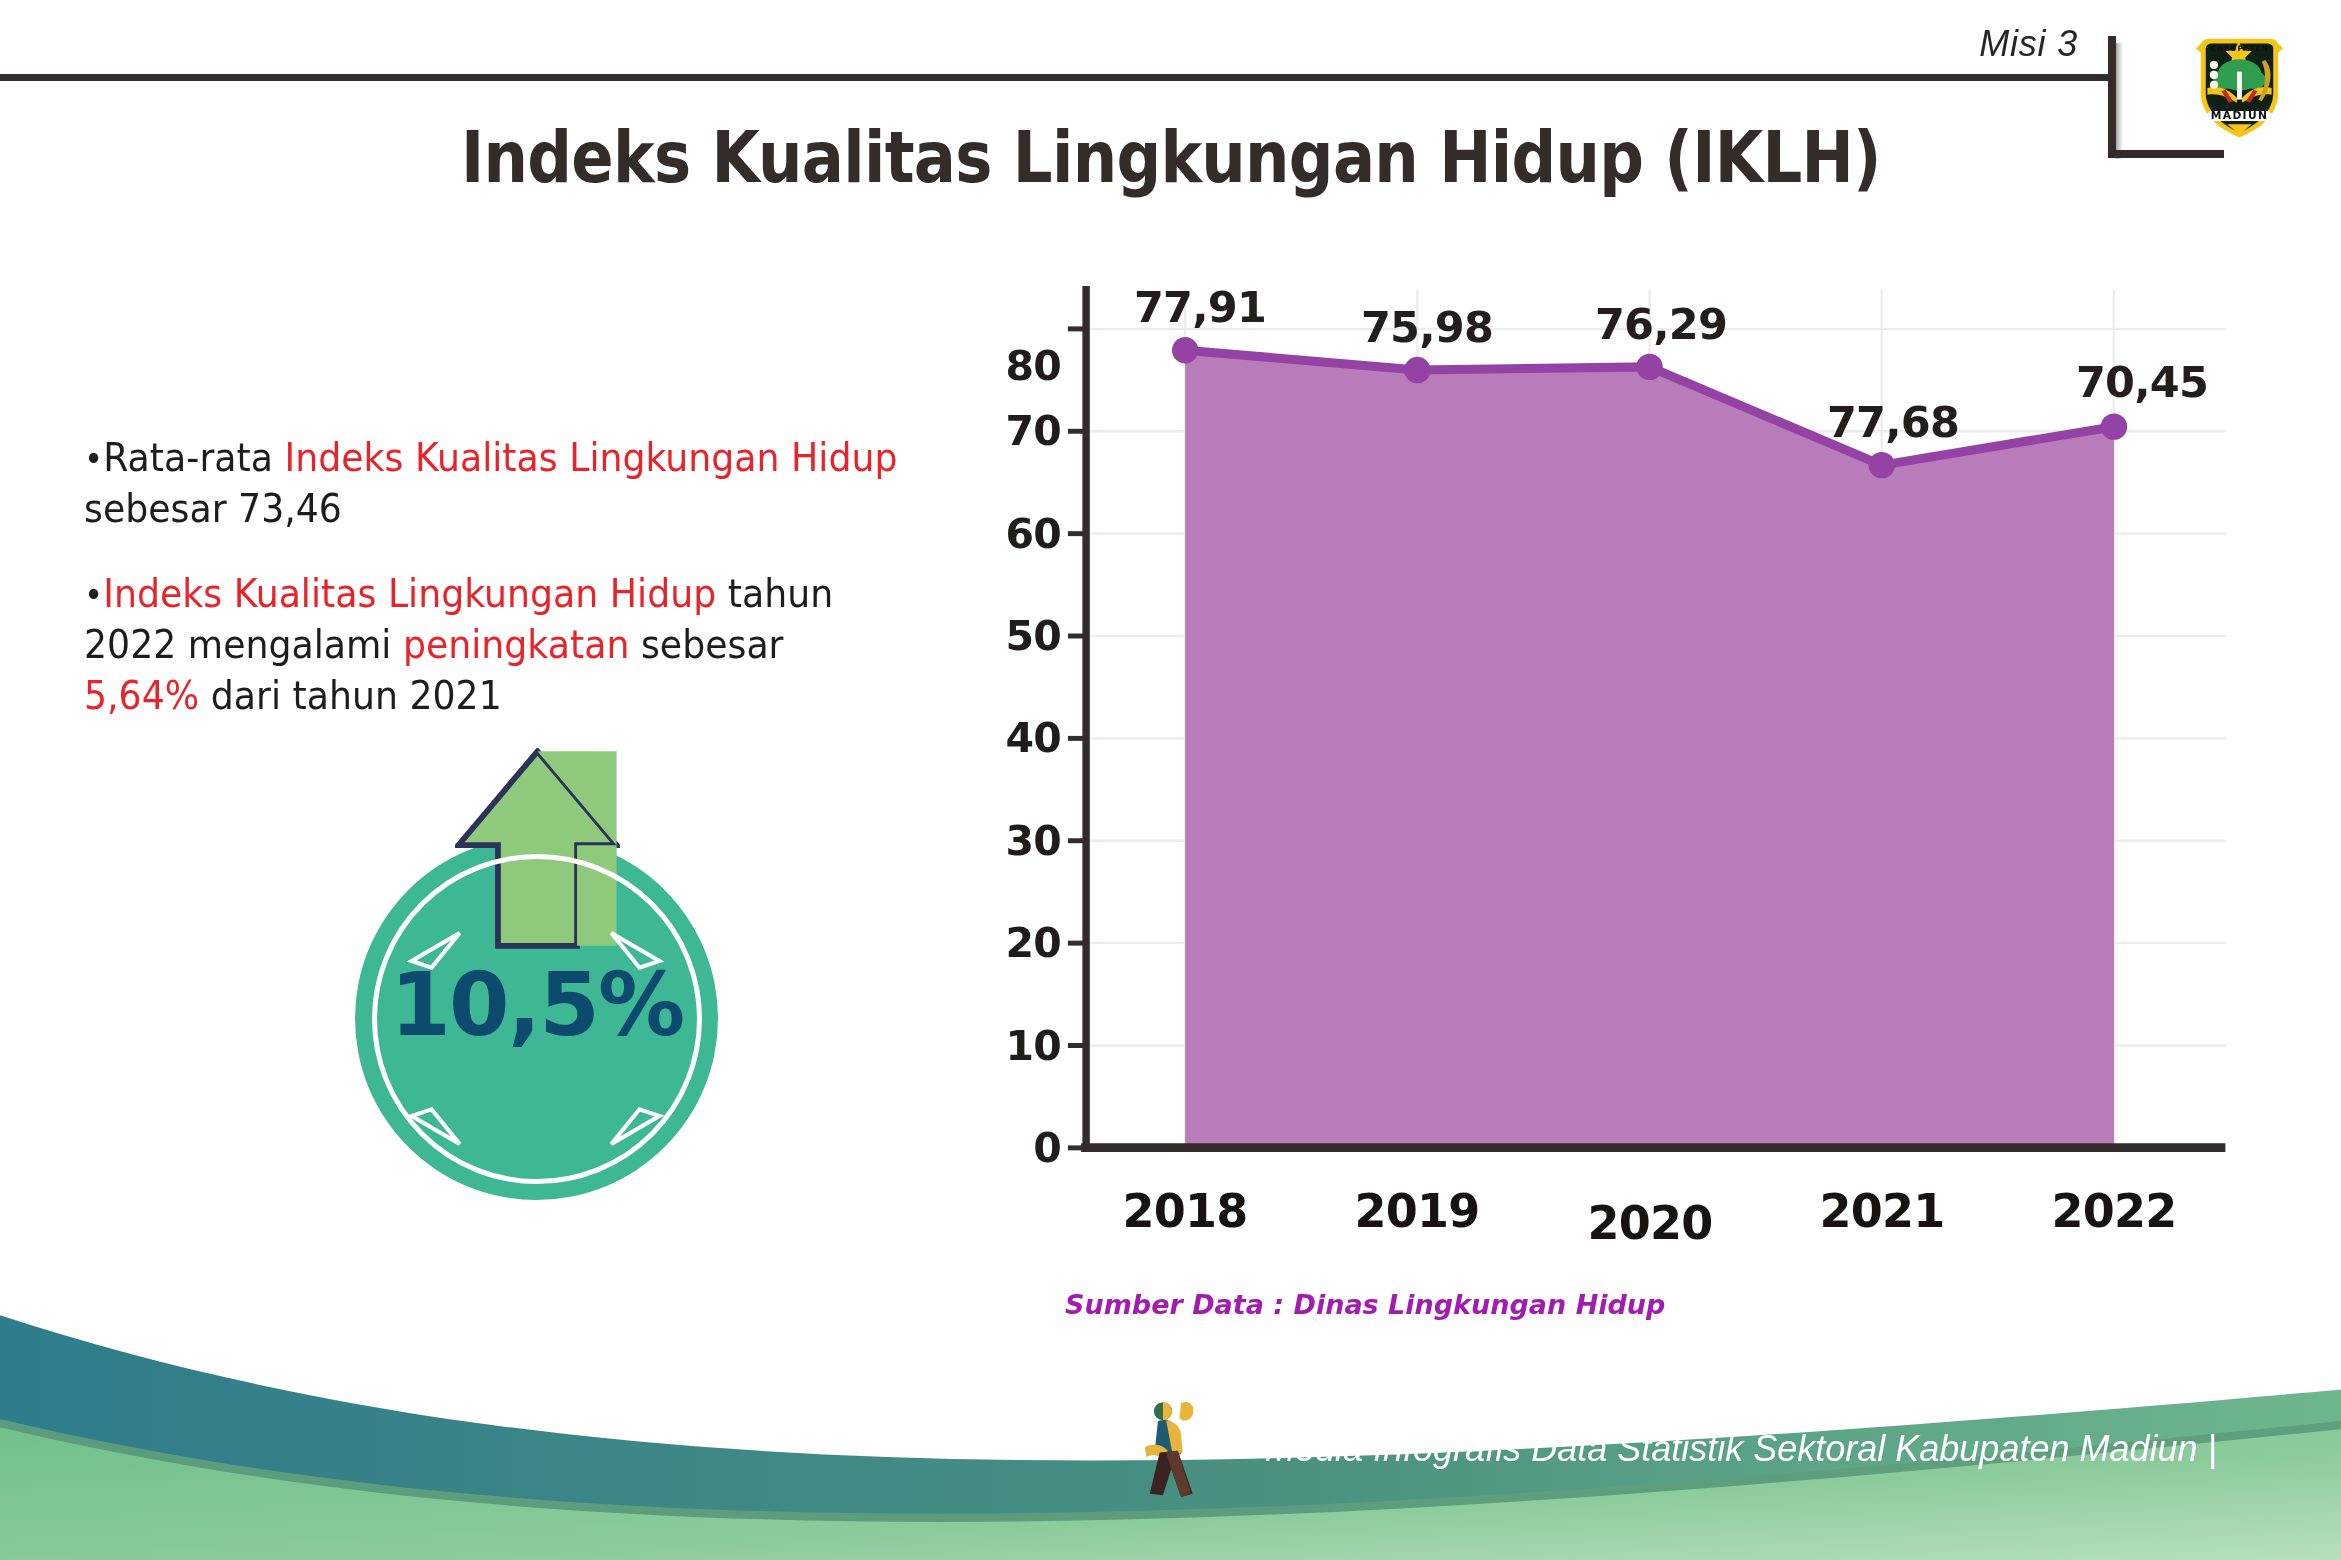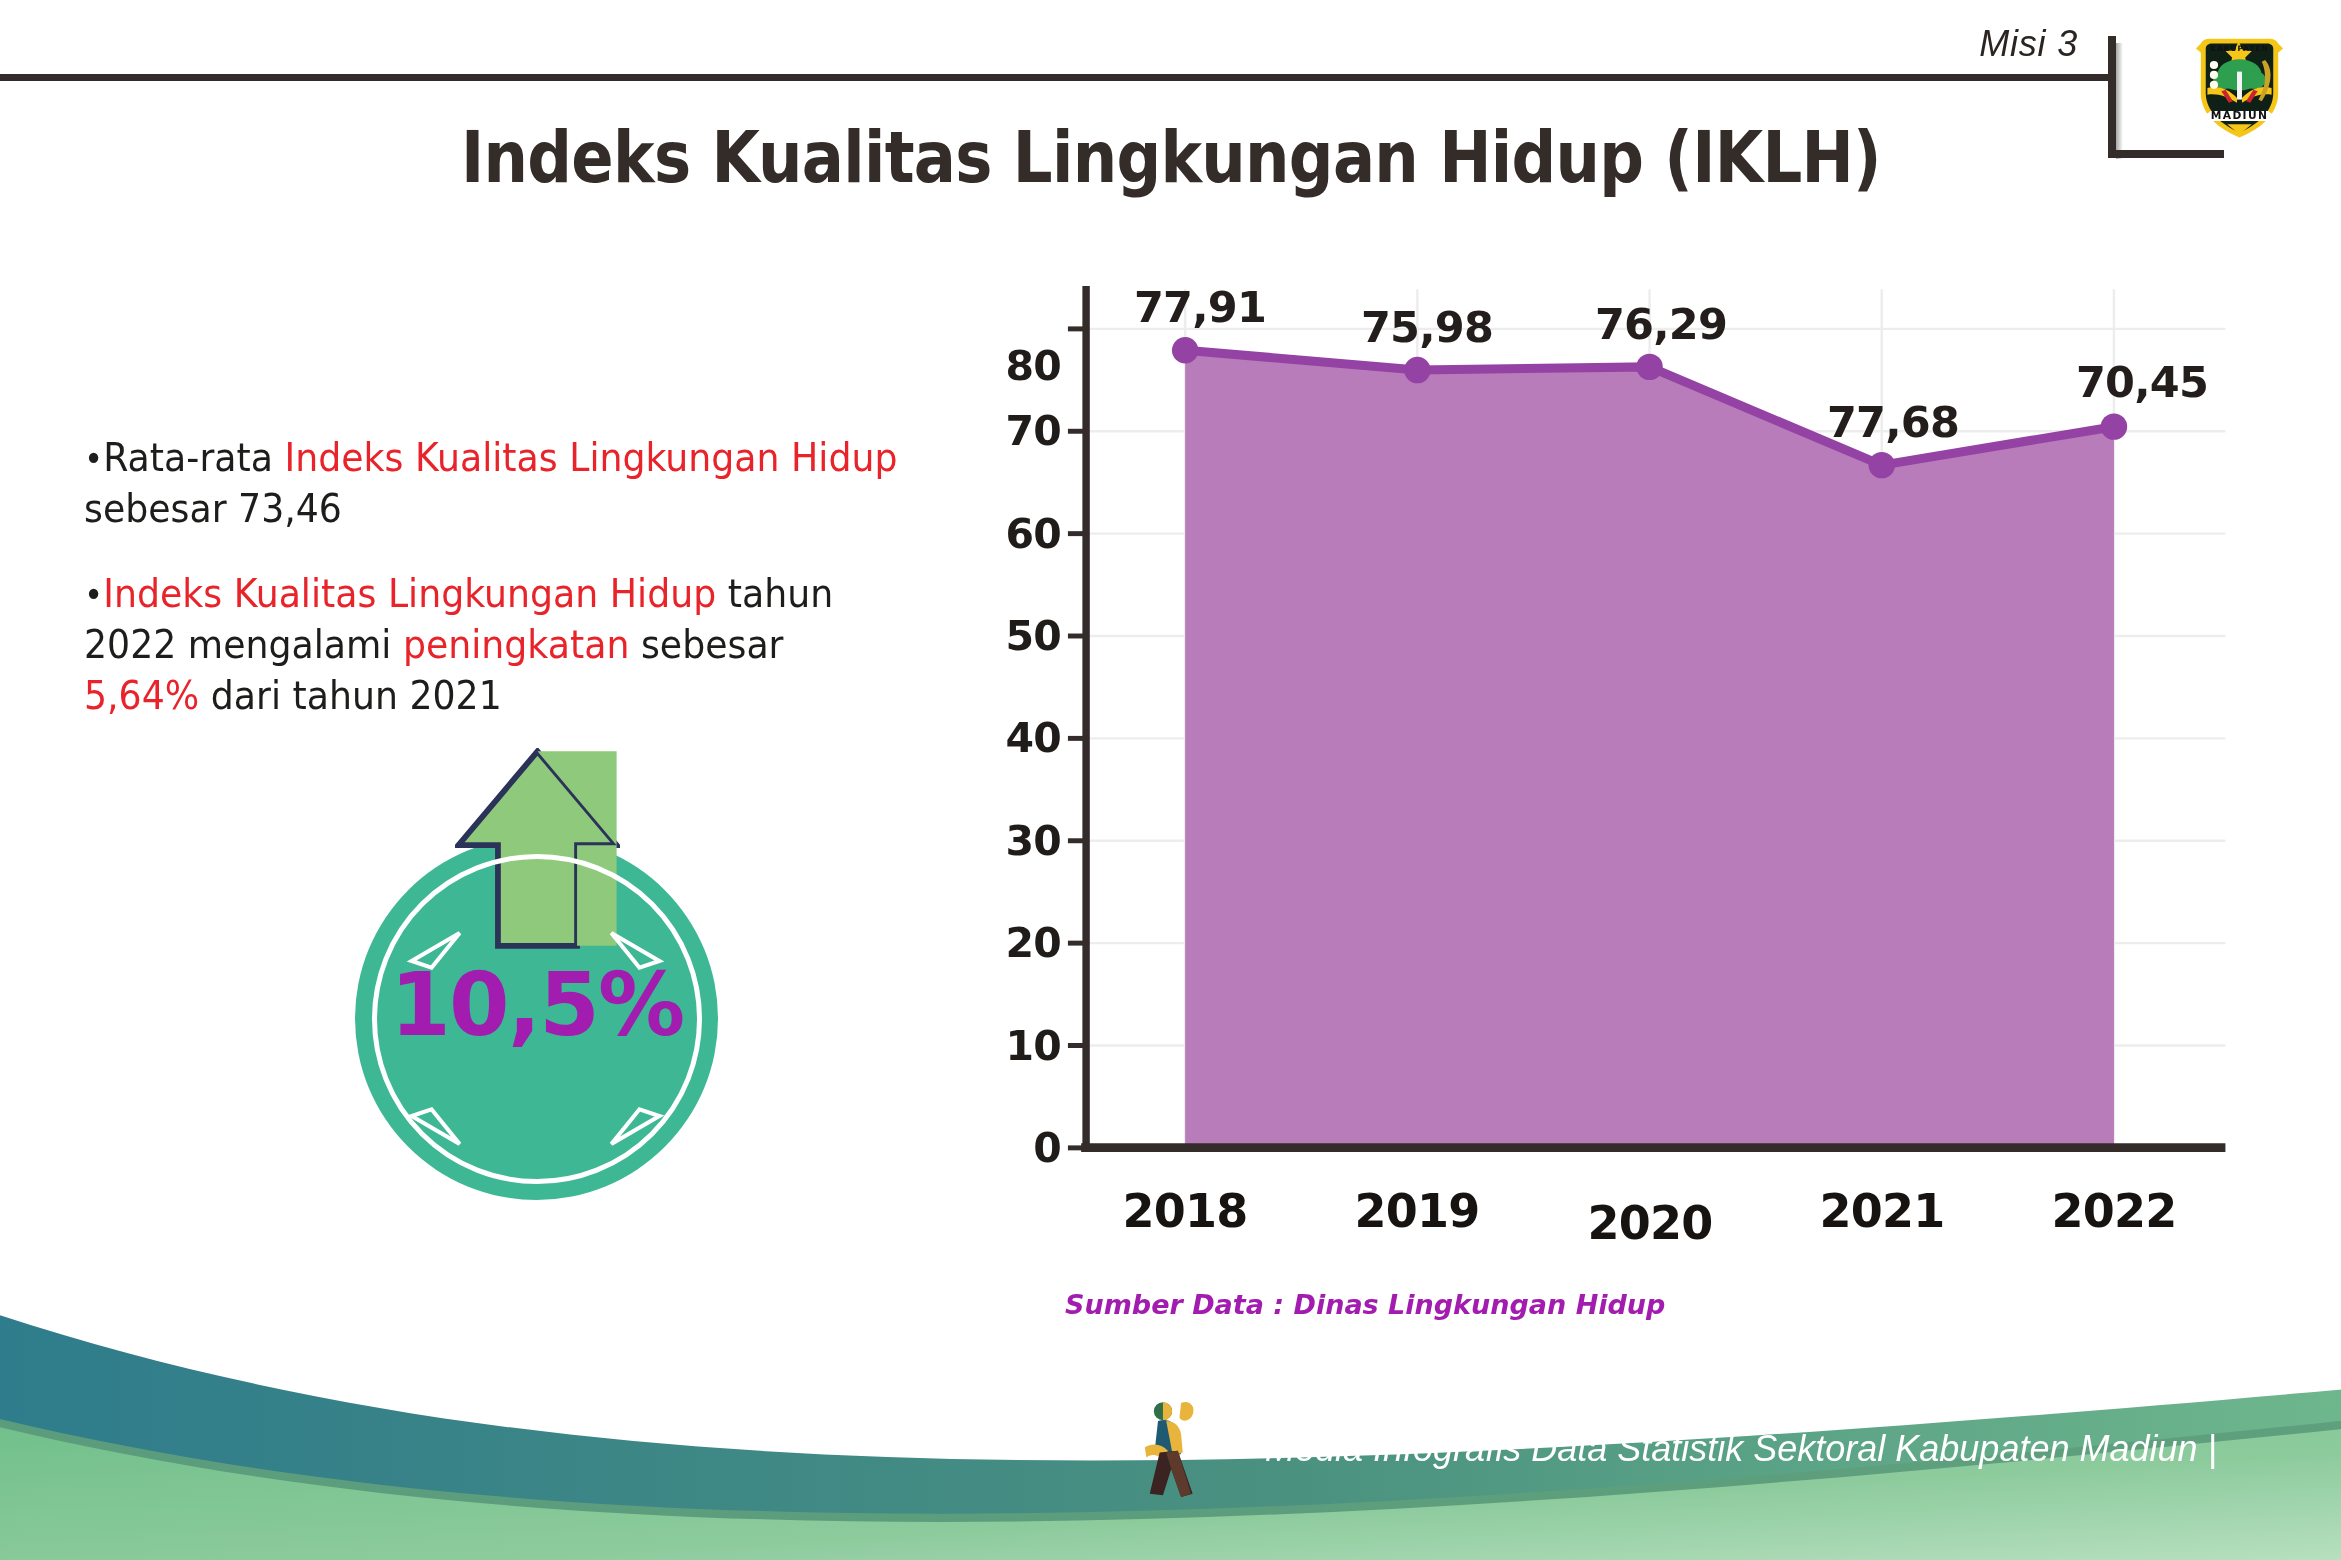--- a/index.html
+++ b/index.html
@@ -60,21 +60,21 @@
   #badge-circle {
     position:absolute; left:26.4px; top:89px; width:363px; height:363px;
     border-radius:50%; background:#3EB795; z-index:2;
   }
   #badge-ring {
     position:absolute; left:43px; top:106px; width:330px; height:330px;
     border-radius:50%; border:5px solid #ffffff; z-index:4; pointer-events:none;
   }
   #badge-value {
     position:absolute; left:26.4px; top:206px; width:363px; z-index:5;
-    text-align:center; color:#a21caf; font-weight:bold;
+    text-align:center; color:#0c4a6e; font-weight:bold;
     font-family:"DejaVu Sans", sans-serif; font-size:87px; letter-spacing:-1.7px;
   }
   .spark { position:absolute; z-index:5; }
   #plot  { position:absolute; left:1061px; top:281px; width:1173px; height:871px; }
   .ytick-label {
     position:absolute; right:0; width:99px; text-align:right;
     font-family:"DejaVu Sans", sans-serif; font-weight:bold; font-size:41px; color:#201C1A;
     transform:translateY(-50%); letter-spacing:-0.8px;
   }
   .xtick-label {

